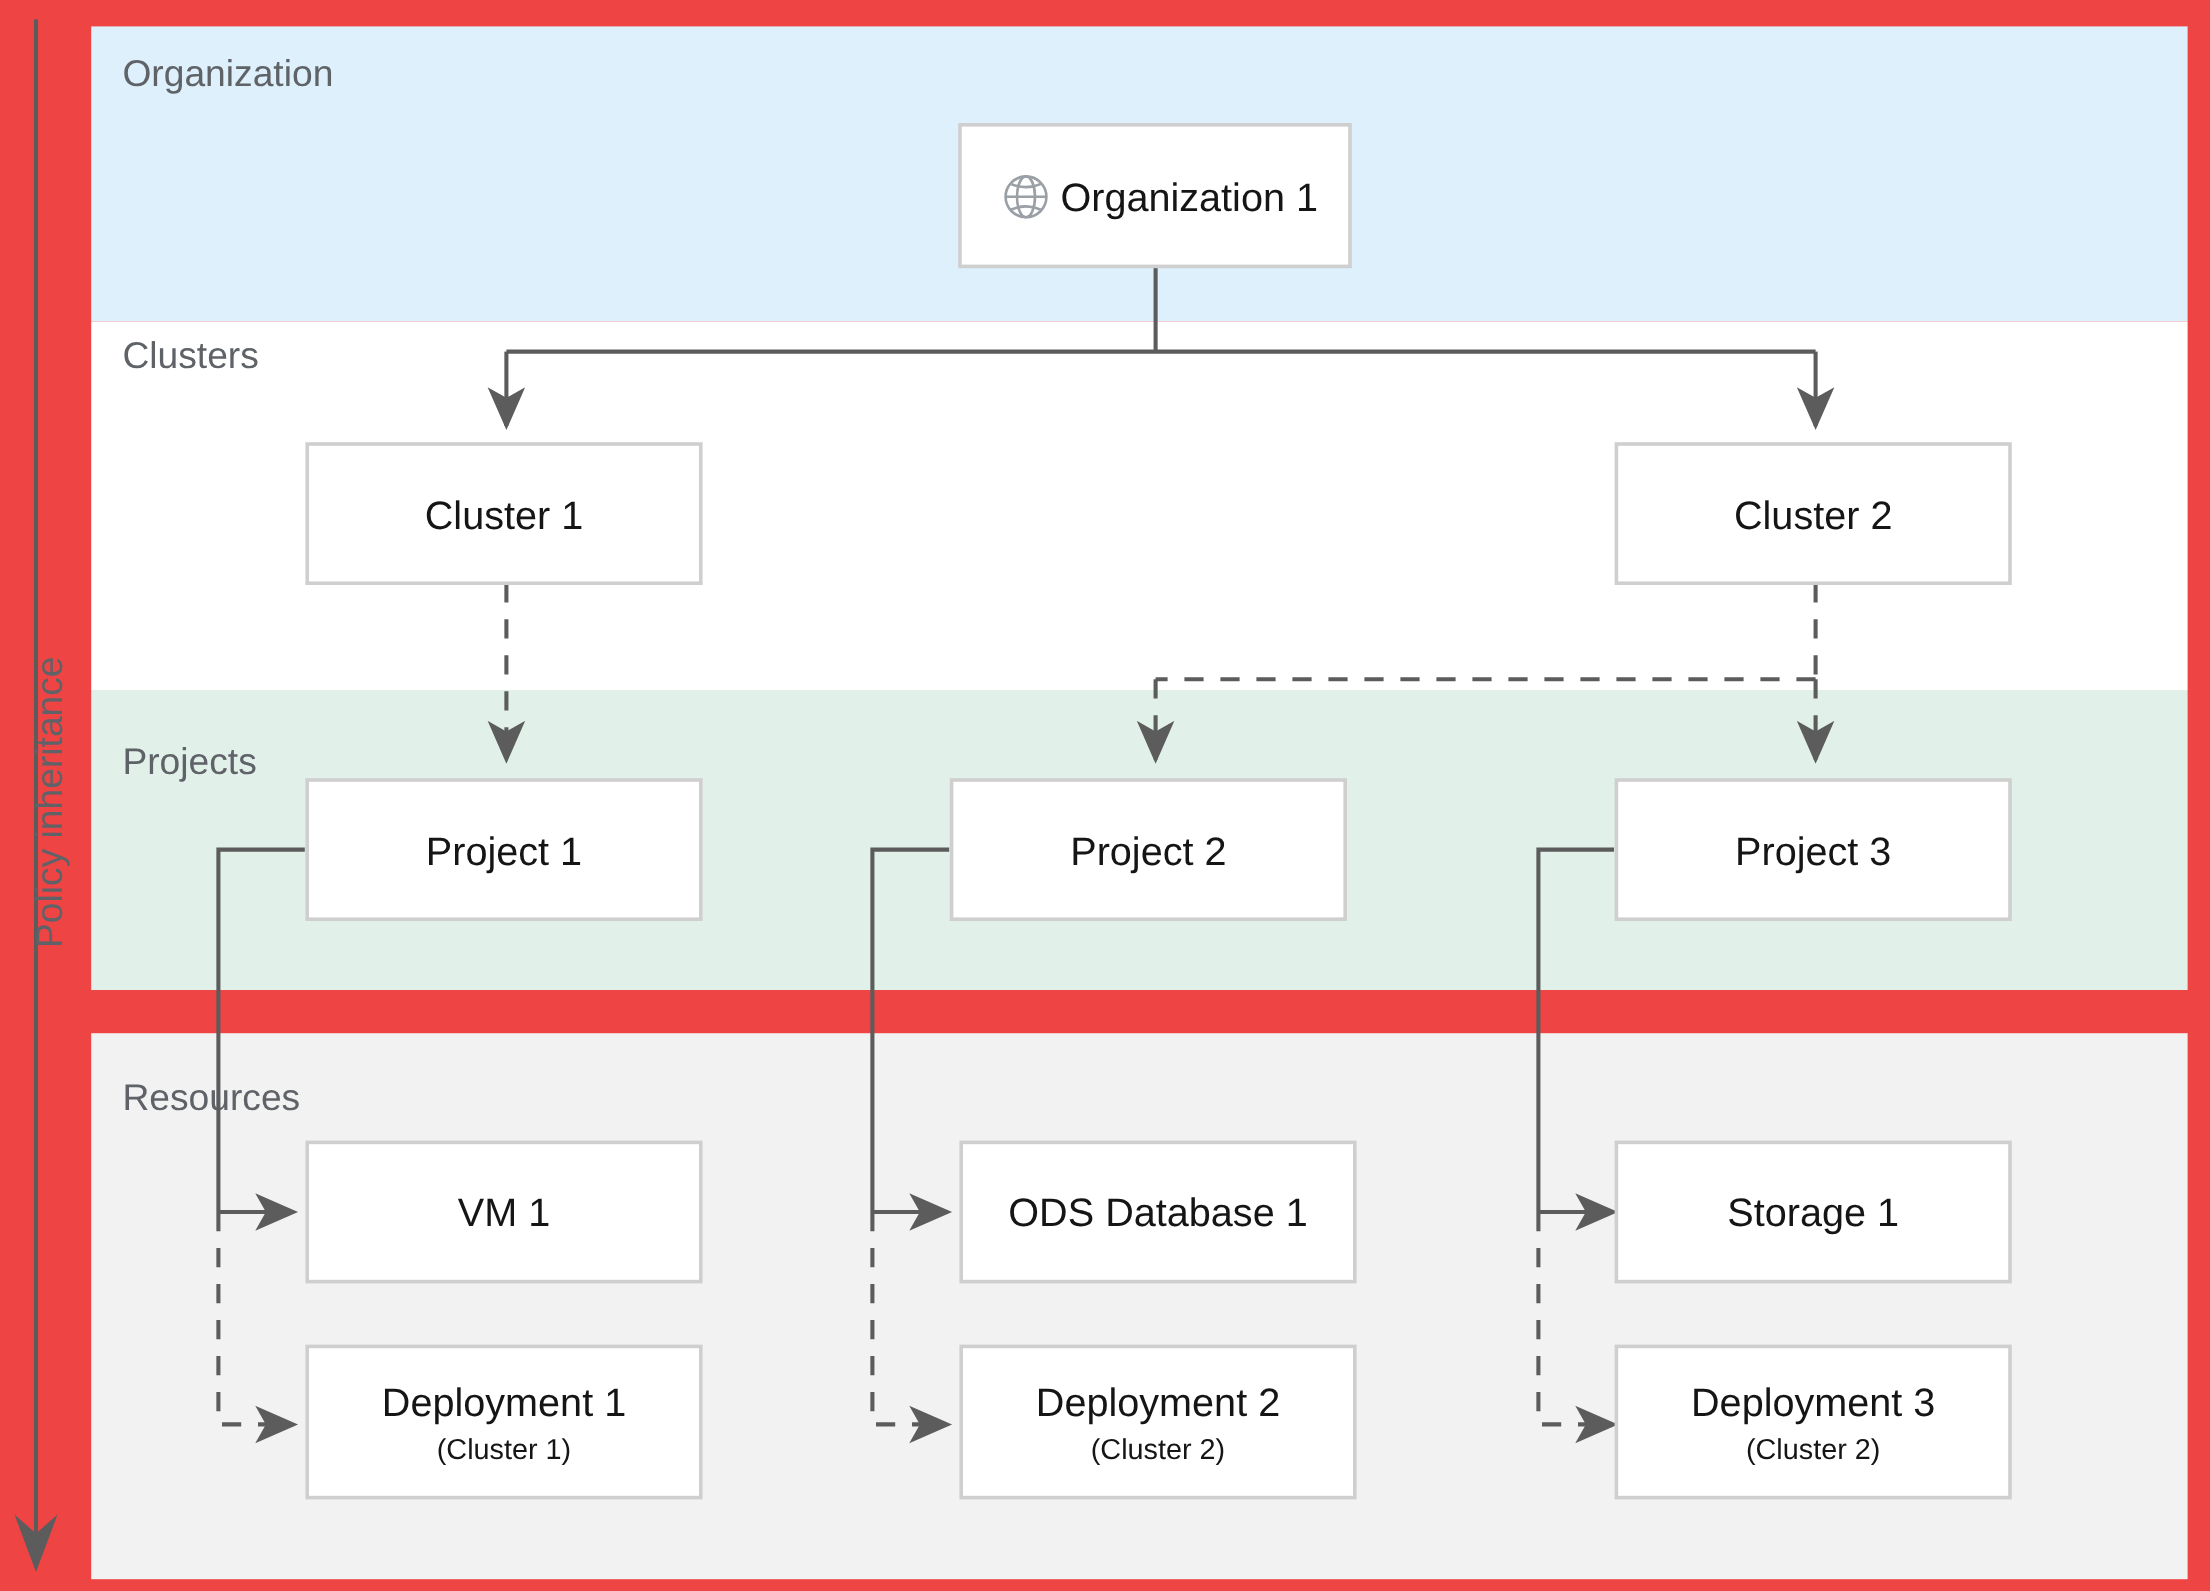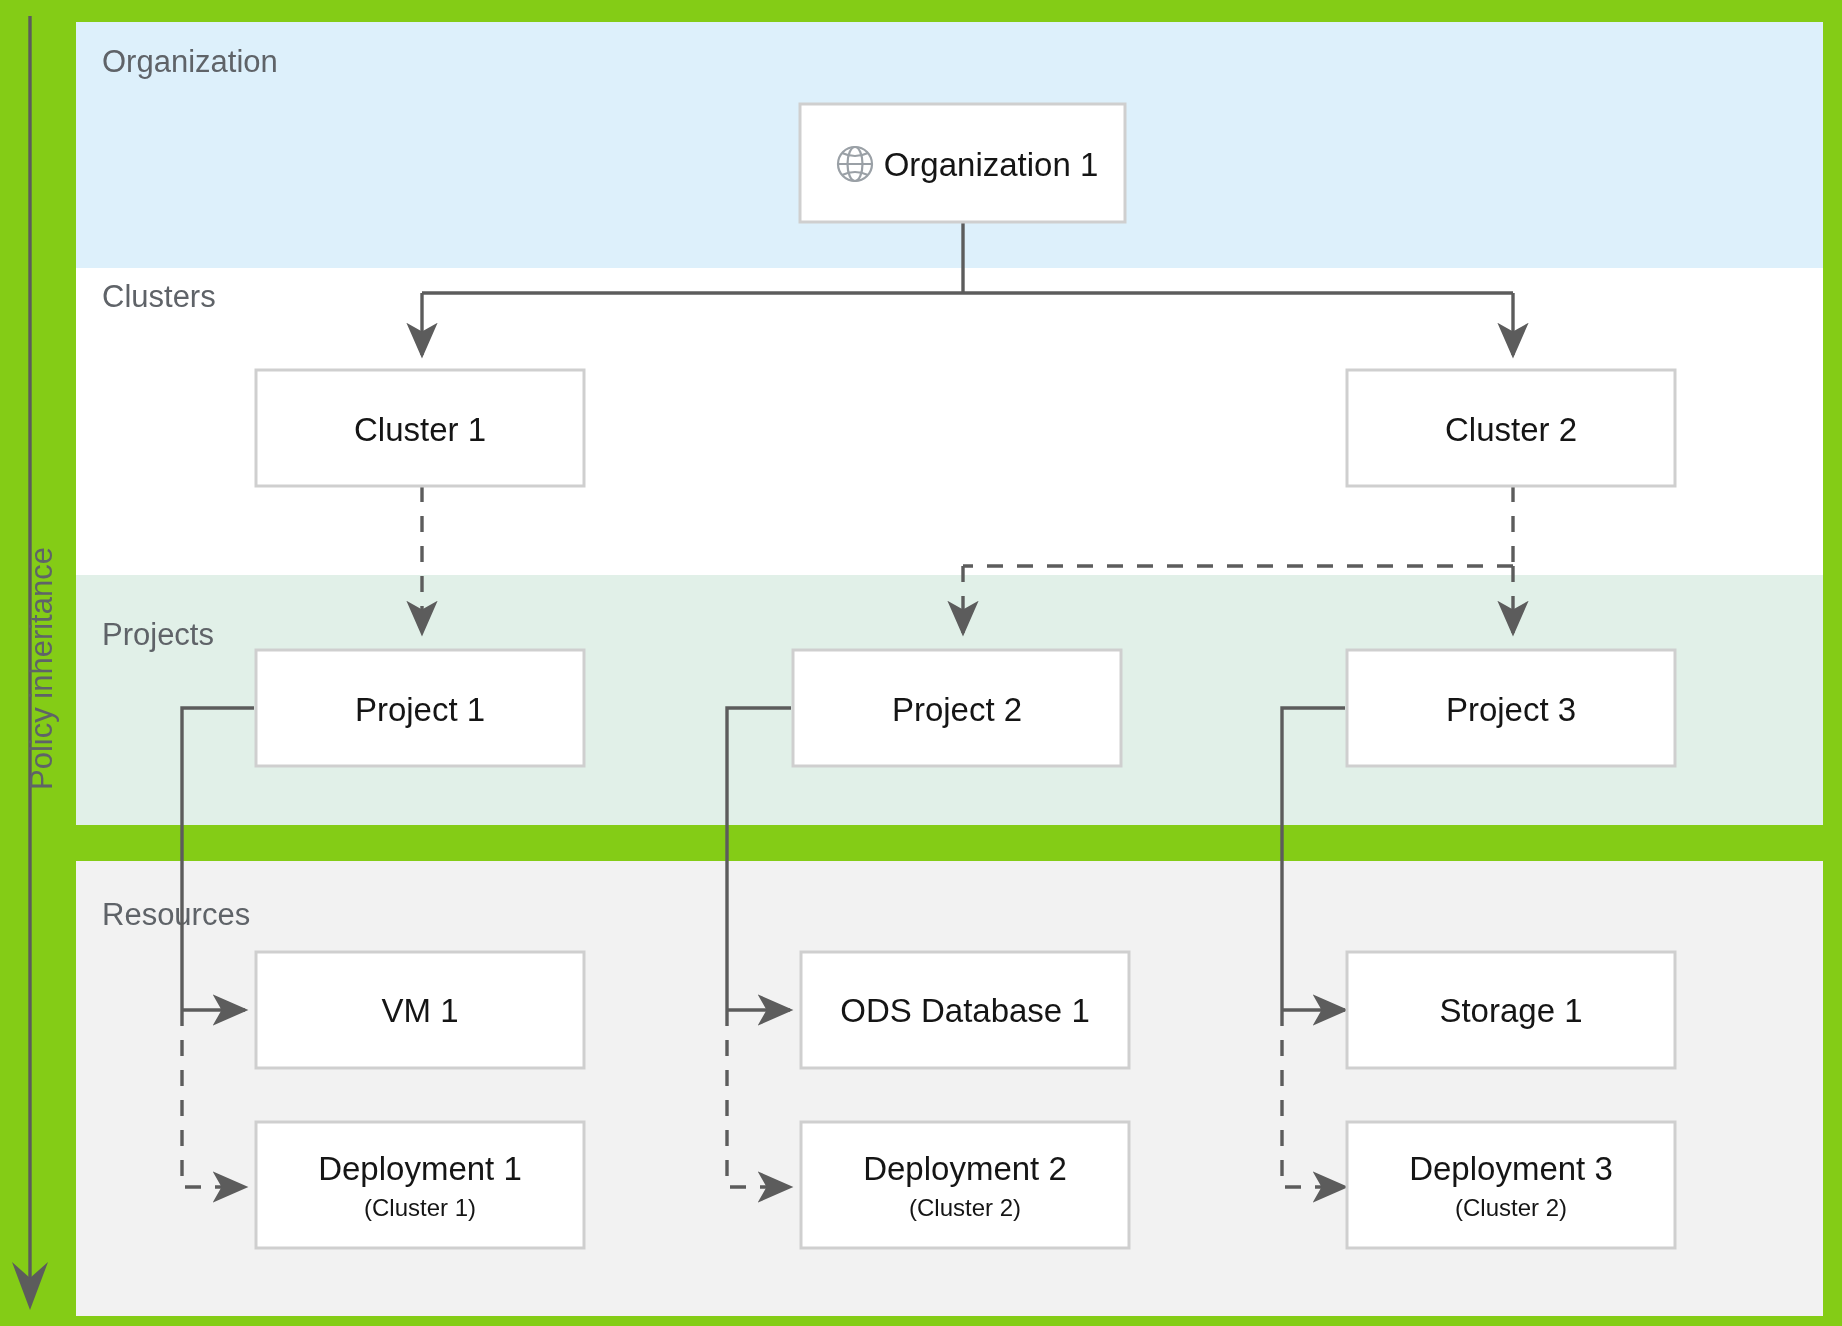--- a/index.html
+++ b/index.html
@@ -7,21 +7,21 @@
     padding: 0;
     background: #ffffff;
   }
   body {
     font-family: "Liberation Sans", sans-serif;
   }
   #stage {
     position: relative;
     width: 1842px;
     height: 1326px;
-    background: #84cc16;
+    background: #ef4444;
     overflow: hidden;
   }
   #diagram {
     position: absolute;
     top: 0;
     left: 0;
     width: 1842px;
     height: 1326px;
   }
   .band-label {

